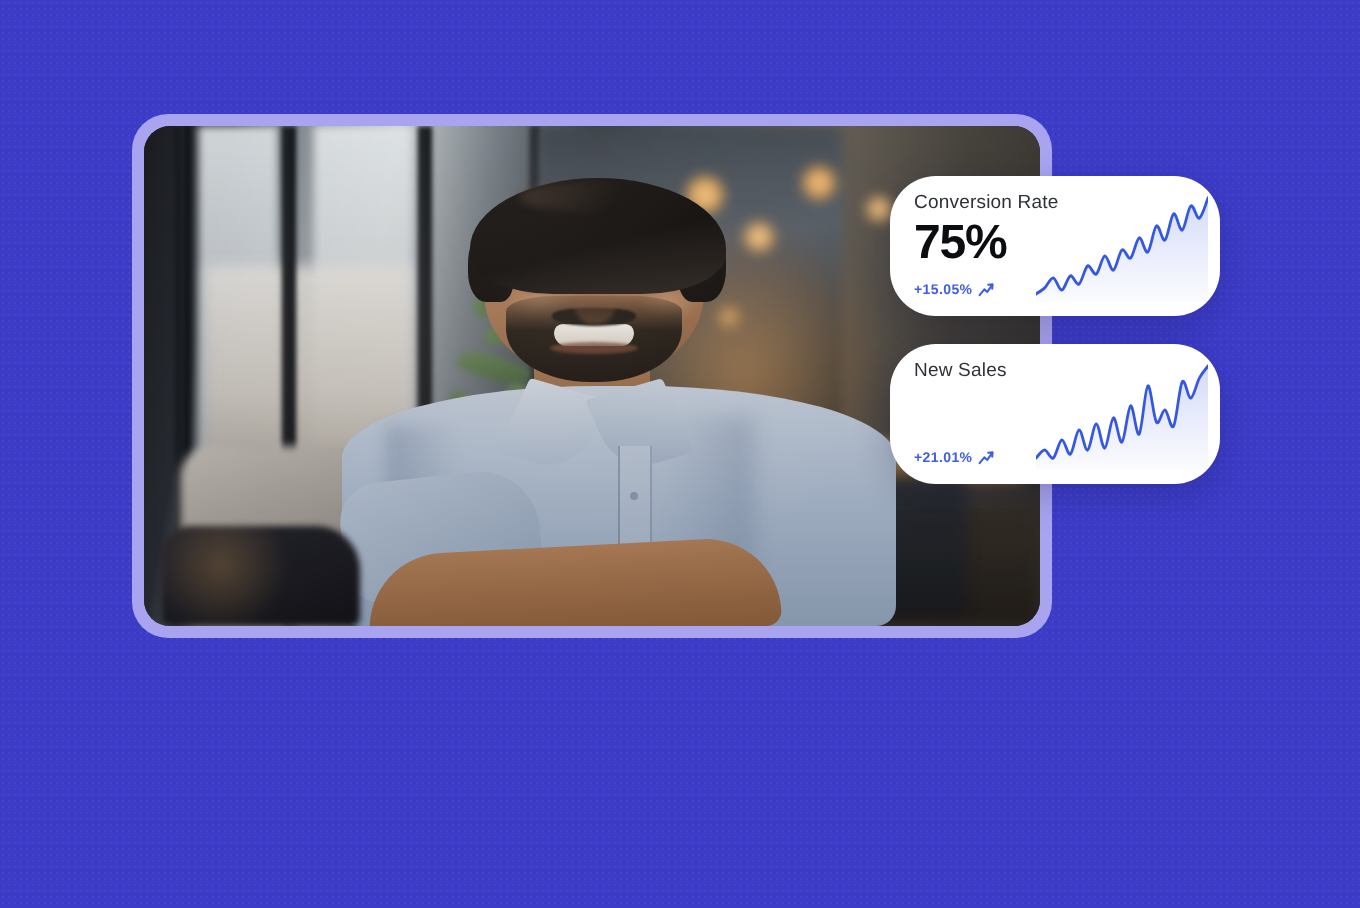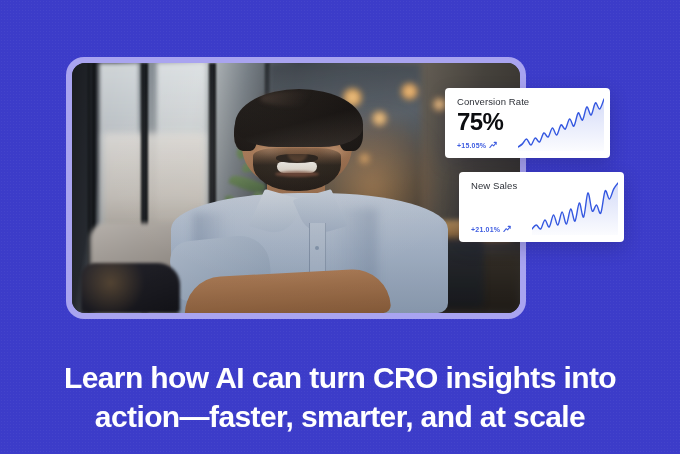--- a/index.html
+++ b/index.html
@@ -371,26 +371,26 @@
       linear-gradient(180deg, rgba(0,0,0,.06), rgba(0,0,0,.16));
     pointer-events: none;
   }
 
   
   .metric-card {
     position: absolute;
     width: 165px;
     height: 70px;
     background: #ffffff;
-    border-radius: 4px;
+    border-radius: 23px;
     box-shadow: 0 6px 18px rgba(20,20,60,.22);
     overflow: hidden;
   }
   #card-conversion { left: 445px; top: 88px; }
-  #card-sales      { left: 459px; top: 172px; }
+  #card-sales      { left: 445px; top: 172px; }
 
   .card-label {
     position: absolute;
     left: 12px; top: 8px;
     font-size: 9.5px;
     color: #2e3138;
     letter-spacing: .1px;
   }
   .card-value {
     position: absolute;
@@ -555,18 +555,14 @@
         <linearGradient id="g2" x1="0" y1="0" x2="0" y2="1">
           <stop offset="0%" stop-color="#3f5de0" stop-opacity="0.22"></stop>
           <stop offset="100%" stop-color="#3f5de0" stop-opacity="0.02"></stop>
         </linearGradient>
       </defs>
       <path class="spark-fill" fill="url(#g2)" d="M0.00 50.00 C0.83 49.33,3.33 46.00,5.00 46.00 C6.67 46.00,8.33 50.83,10.00 50.00 C11.67 49.17,13.33 41.33,15.00 41.00 C16.67 40.67,18.33 48.83,20.00 48.00 C21.67 47.17,23.33 36.33,25.00 36.00 C26.67 35.67,28.33 46.50,30.00 46.00 C31.67 45.50,33.33 33.17,35.00 33.00 C36.67 32.83,38.33 45.50,40.00 45.00 C41.67 44.50,43.33 30.50,45.00 30.00 C46.67 29.50,48.33 43.00,50.00 42.00 C51.67 41.00,53.33 24.67,55.00 24.00 C56.67 23.33,58.33 39.67,60.00 38.00 C61.67 36.33,63.33 15.00,65.00 14.00 C66.67 13.00,68.33 30.00,70.00 32.00 C71.67 34.00,73.33 25.67,75.00 26.00 C76.67 26.33,78.33 36.33,80.00 34.00 C81.67 31.67,83.33 14.33,85.00 12.00 C86.67 9.67,88.33 20.33,90.00 20.00 C91.67 19.67,93.33 12.67,95.00 10.00 C96.67 7.33,99.17 5.00,100.00 4.00 L100 56 L0 56 Z"></path>
       <path class="spark-line" fill="none" stroke="#3558e0" stroke-width="1.6" stroke-linecap="round" stroke-linejoin="round" d="M0.00 50.00 C0.83 49.33,3.33 46.00,5.00 46.00 C6.67 46.00,8.33 50.83,10.00 50.00 C11.67 49.17,13.33 41.33,15.00 41.00 C16.67 40.67,18.33 48.83,20.00 48.00 C21.67 47.17,23.33 36.33,25.00 36.00 C26.67 35.67,28.33 46.50,30.00 46.00 C31.67 45.50,33.33 33.17,35.00 33.00 C36.67 32.83,38.33 45.50,40.00 45.00 C41.67 44.50,43.33 30.50,45.00 30.00 C46.67 29.50,48.33 43.00,50.00 42.00 C51.67 41.00,53.33 24.67,55.00 24.00 C56.67 23.33,58.33 39.67,60.00 38.00 C61.67 36.33,63.33 15.00,65.00 14.00 C66.67 13.00,68.33 30.00,70.00 32.00 C71.67 34.00,73.33 25.67,75.00 26.00 C76.67 26.33,78.33 36.33,80.00 34.00 C81.67 31.67,83.33 14.33,85.00 12.00 C86.67 9.67,88.33 20.33,90.00 20.00 C91.67 19.67,93.33 12.67,95.00 10.00 C96.67 7.33,99.17 5.00,100.00 4.00"></path>
     </svg>
   </div>
 
-  <div id="headline">
-    <span class="hl-line">Learn how AI can turn CRO insights into</span>
-    <span class="hl-line">action—faster, smarter, and at scale</span>
-  </div>
 
 </div>
 
 </body></html>

